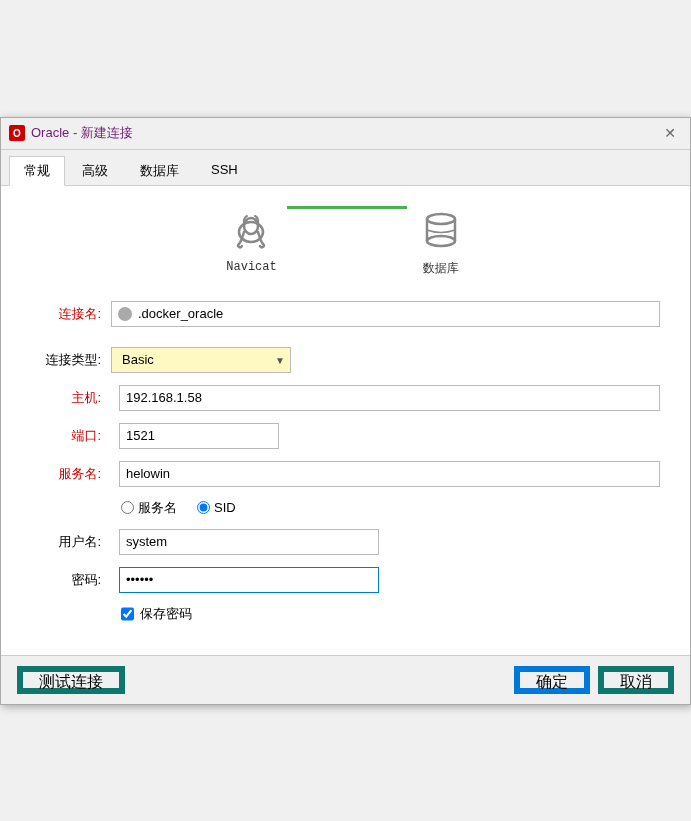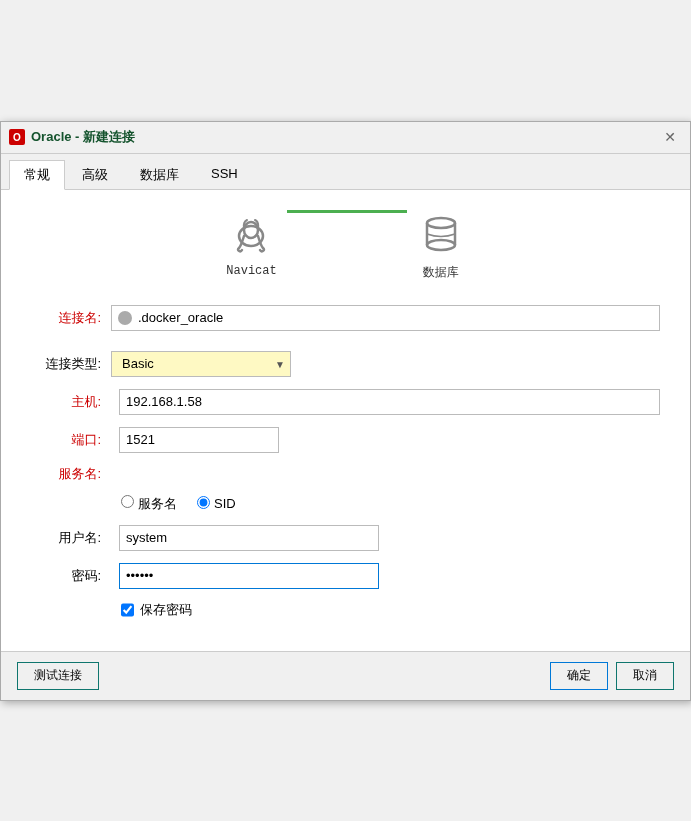--- a/index.html
+++ b/index.html
@@ -34,22 +34,21 @@
       display: flex;
       align-items: center;
       gap: 6px;
     }
     .title-icon {
       width: 16px;
       height: 16px;
     }
     .title-text {
       font-size: 13px;
-      color: #14532d;
-      font-weight: bold;
+      color: #701a75;
     }
     .close-btn {
       width: 24px;
       height: 24px;
       display: flex;
       align-items: center;
       justify-content: center;
       cursor: pointer;
       font-size: 14px;
       color: #666;
@@ -192,21 +191,21 @@
     }
     .radio-row {
       display: flex;
       align-items: center;
       gap: 20px;
       margin-bottom: 12px;
       margin-left: 90px;
     }
     .radio-item {
       display: flex;
-      align-items: flex-start;
+      align-items: center;
       gap: 4px;
       cursor: pointer;
     }
     .radio-item input[type="radio"] {
       cursor: pointer;
     }
     .checkbox-row {
       margin-left: 90px;
       margin-bottom: 12px;
       display: flex;
@@ -220,24 +219,24 @@
       background: #f0f0f0;
       border-top: 1px solid #ccc;
       padding: 10px 16px;
       display: flex;
       justify-content: space-between;
       align-items: center;
     }
     .btn {
       height: 28px;
       padding: 0 16px;
-      border: 1px solid #0f766e;
-      background: #f0f0f0;
-      cursor: pointer;
-      font-size: 12px;
+      border: 6px solid #0f766e;
+      background: #f0f0f0;
+      cursor: pointer;
+      font-size: 16px;
       font-family: "Microsoft YaHei", Arial, sans-serif;
     }
     .btn.primary {
       border-color: #0078d7;
       color: #000;
     }
     .bottom-right {
       display: flex;
       gap: 8px;
     }
@@ -326,20 +325,21 @@
       <input class="form-control" type="text" value="192.168.1.58" style="">
     </div>
 
     <div class="form-row">
       <span class="form-label">端口:</span>
       <input class="form-control short" type="text" value="1521" style="">
     </div>
 
     <div class="form-row">
       <span class="form-label">服务名:</span>
+      <input class="form-control" type="text" value="helowin" style="">
     </div>
 
     <div class="radio-row">
       <label class="radio-item">
         <input type="radio" name="conn_type" style="">
         <span>服务名</span>
       </label>
       <label class="radio-item">
         <input type="radio" name="conn_type" checked="" style="">
         <span>SID</span>

